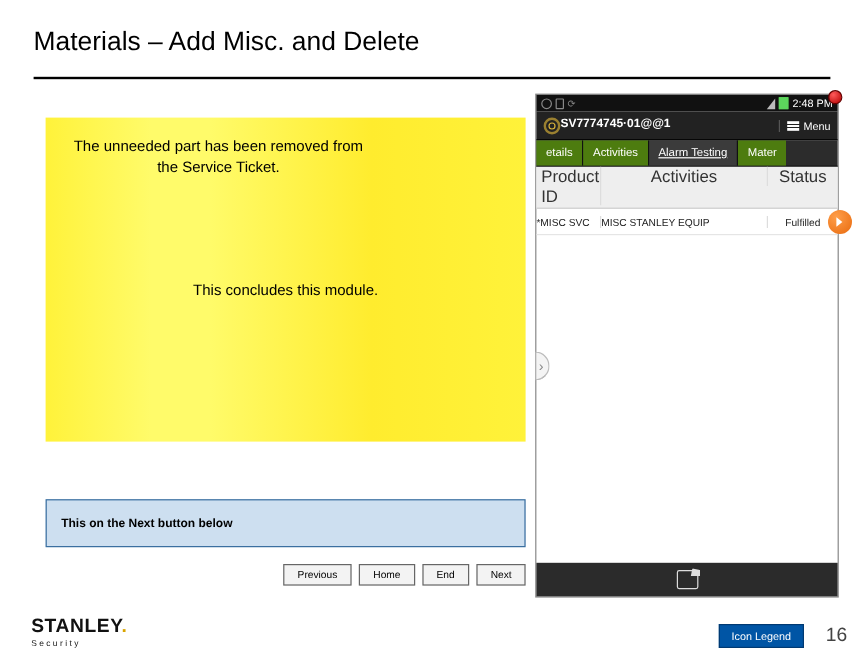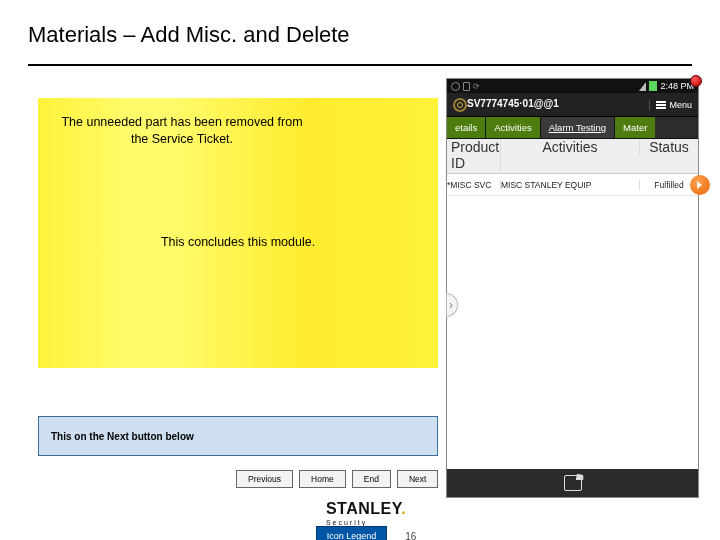--- a/index.html
+++ b/index.html
@@ -181,45 +181,44 @@
     display:flex; gap: 6px;
   }
   .nav-btn {
     background:#f3f3f3; border:1px solid #666;
     font-size:8.5px; padding: 3px 11px;
   }
   
   .footer {
     position:absolute; left:0; right:0; bottom:0;
     height: 40px;
-    display:flex; align-items:center;
+    display:flex; align-items:flex-end;
     padding: 0 14px 0 26px;
     justify-content: space-between;
-    flex-direction: column;
   }
   .brand {
     font-family: Arial, sans-serif;
     font-weight: 900;
     letter-spacing: 0.5px;
     font-size: 16px;
     color: #111;
     line-height: 0.9;
   }
   .brand-sub {
     font-size: 7px; letter-spacing: 2px; color:#111;
     display:block; margin-top:1px;
   }
   .brand .dot { color:#d9a400; }
   .foot-right { display:flex; align-items:center; gap: 18px; }
   .icon-legend {
     background:#0055a5; color:#fff;
     font-size:9px; padding:4px 10px;
     border:1px solid #003a73;
   }
-  .pagenum { font-size:10px; color:#444; }
+  .pagenum { font-size:16px; color:#444; }
 </style>
 </head>
 <body>
 
 <div class="title-wrap">
   <h1 class="title">Materials – Add Misc. and Delete</h1>
 </div>
 
 <div class="content">
 

